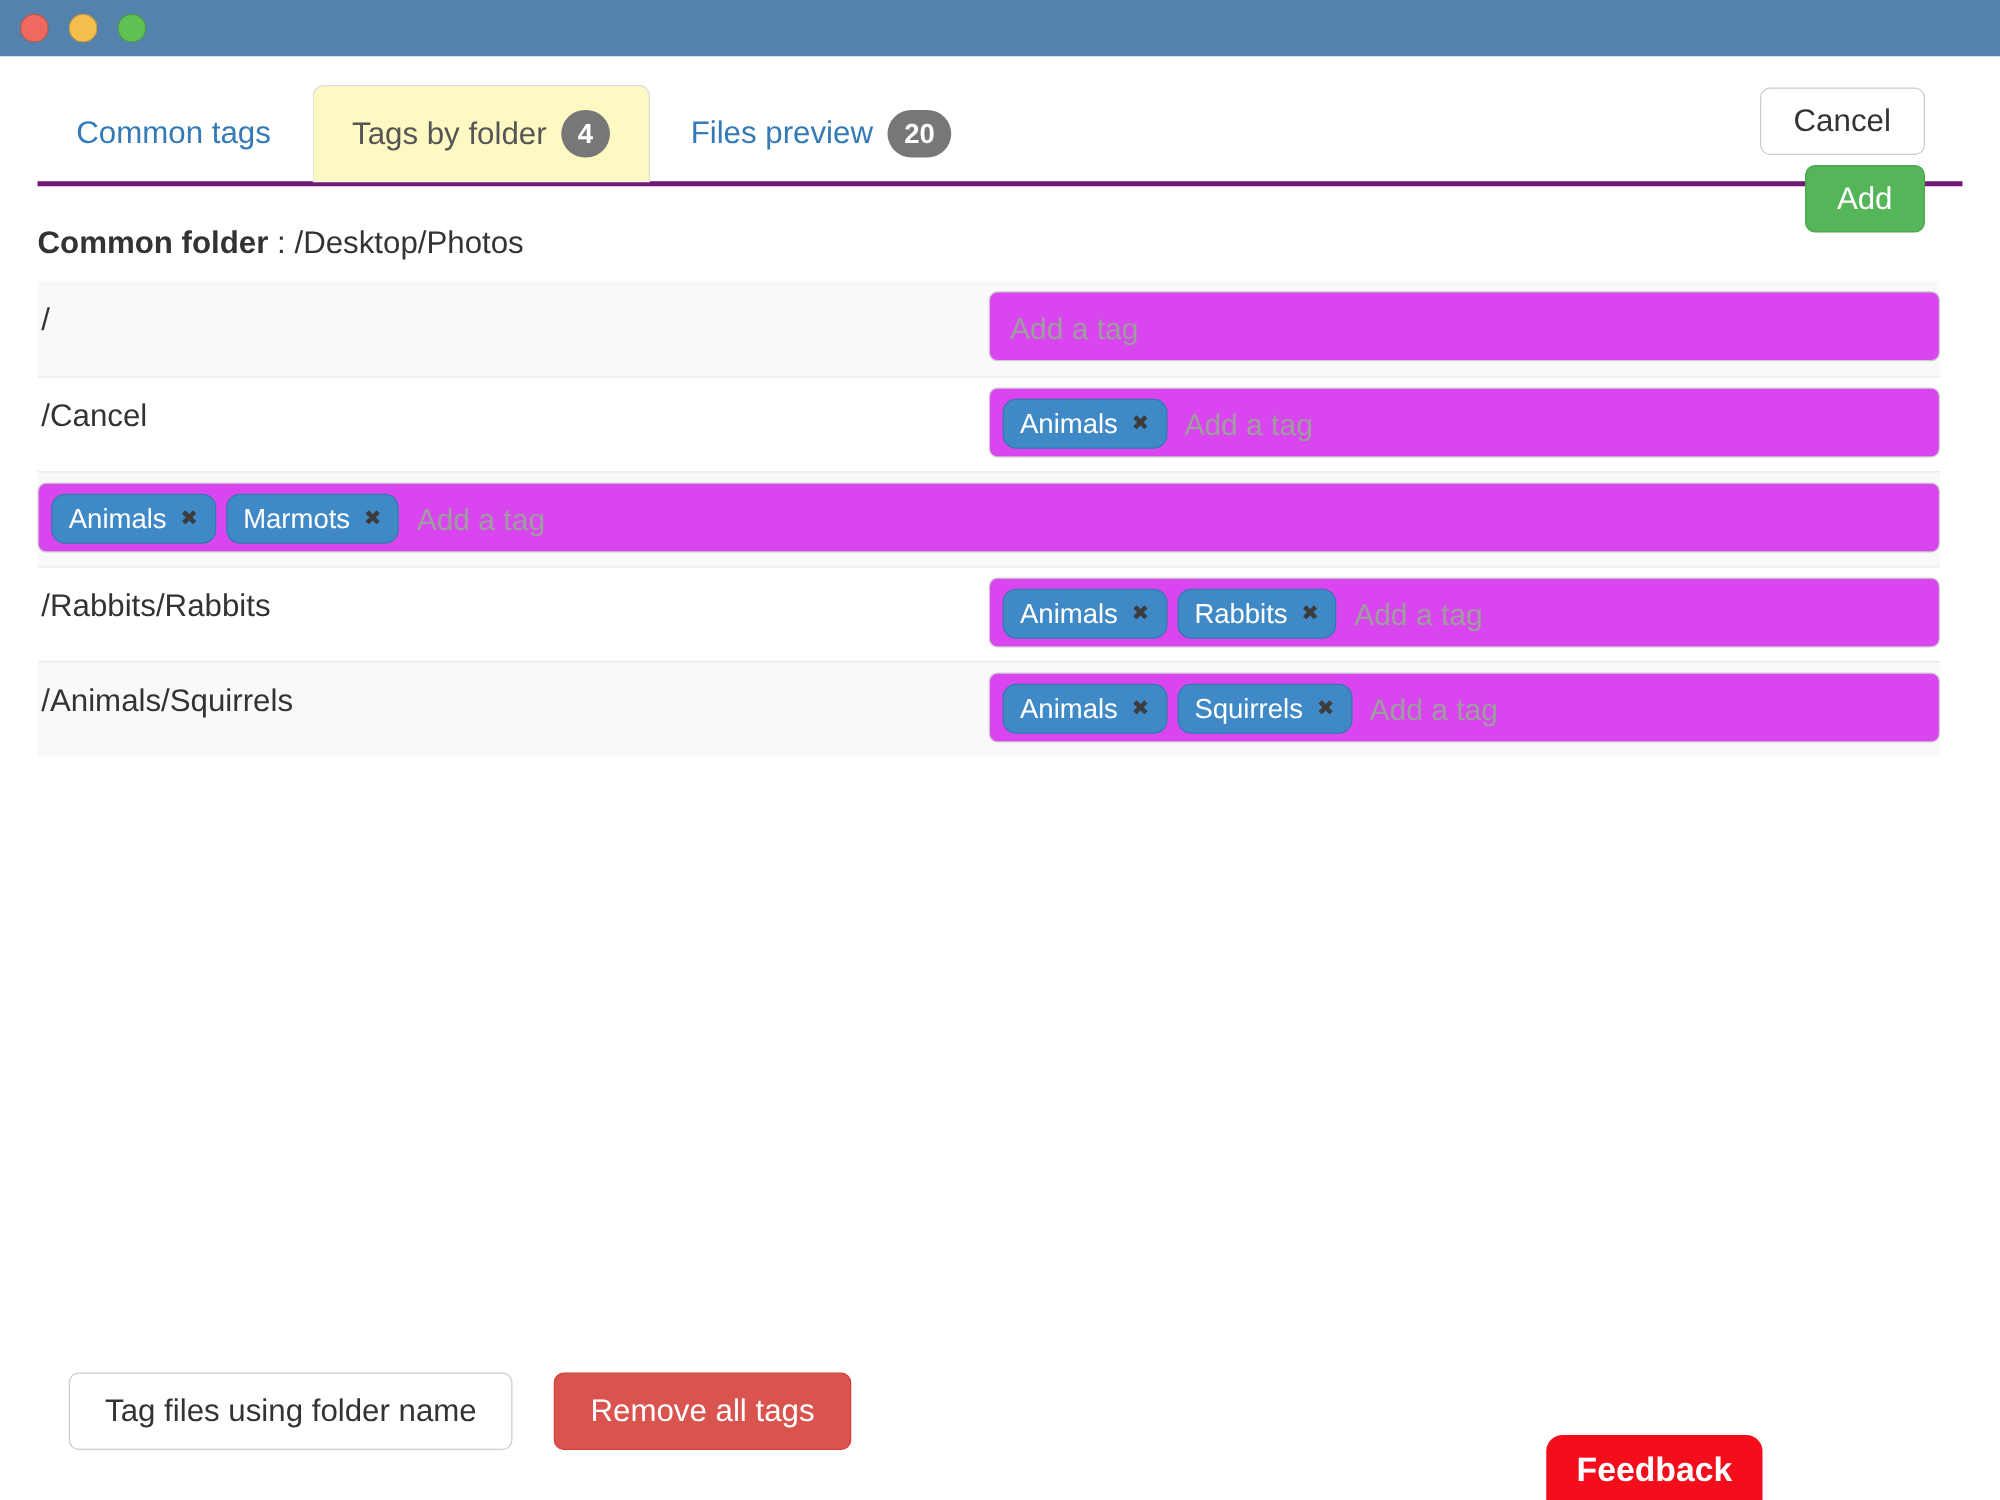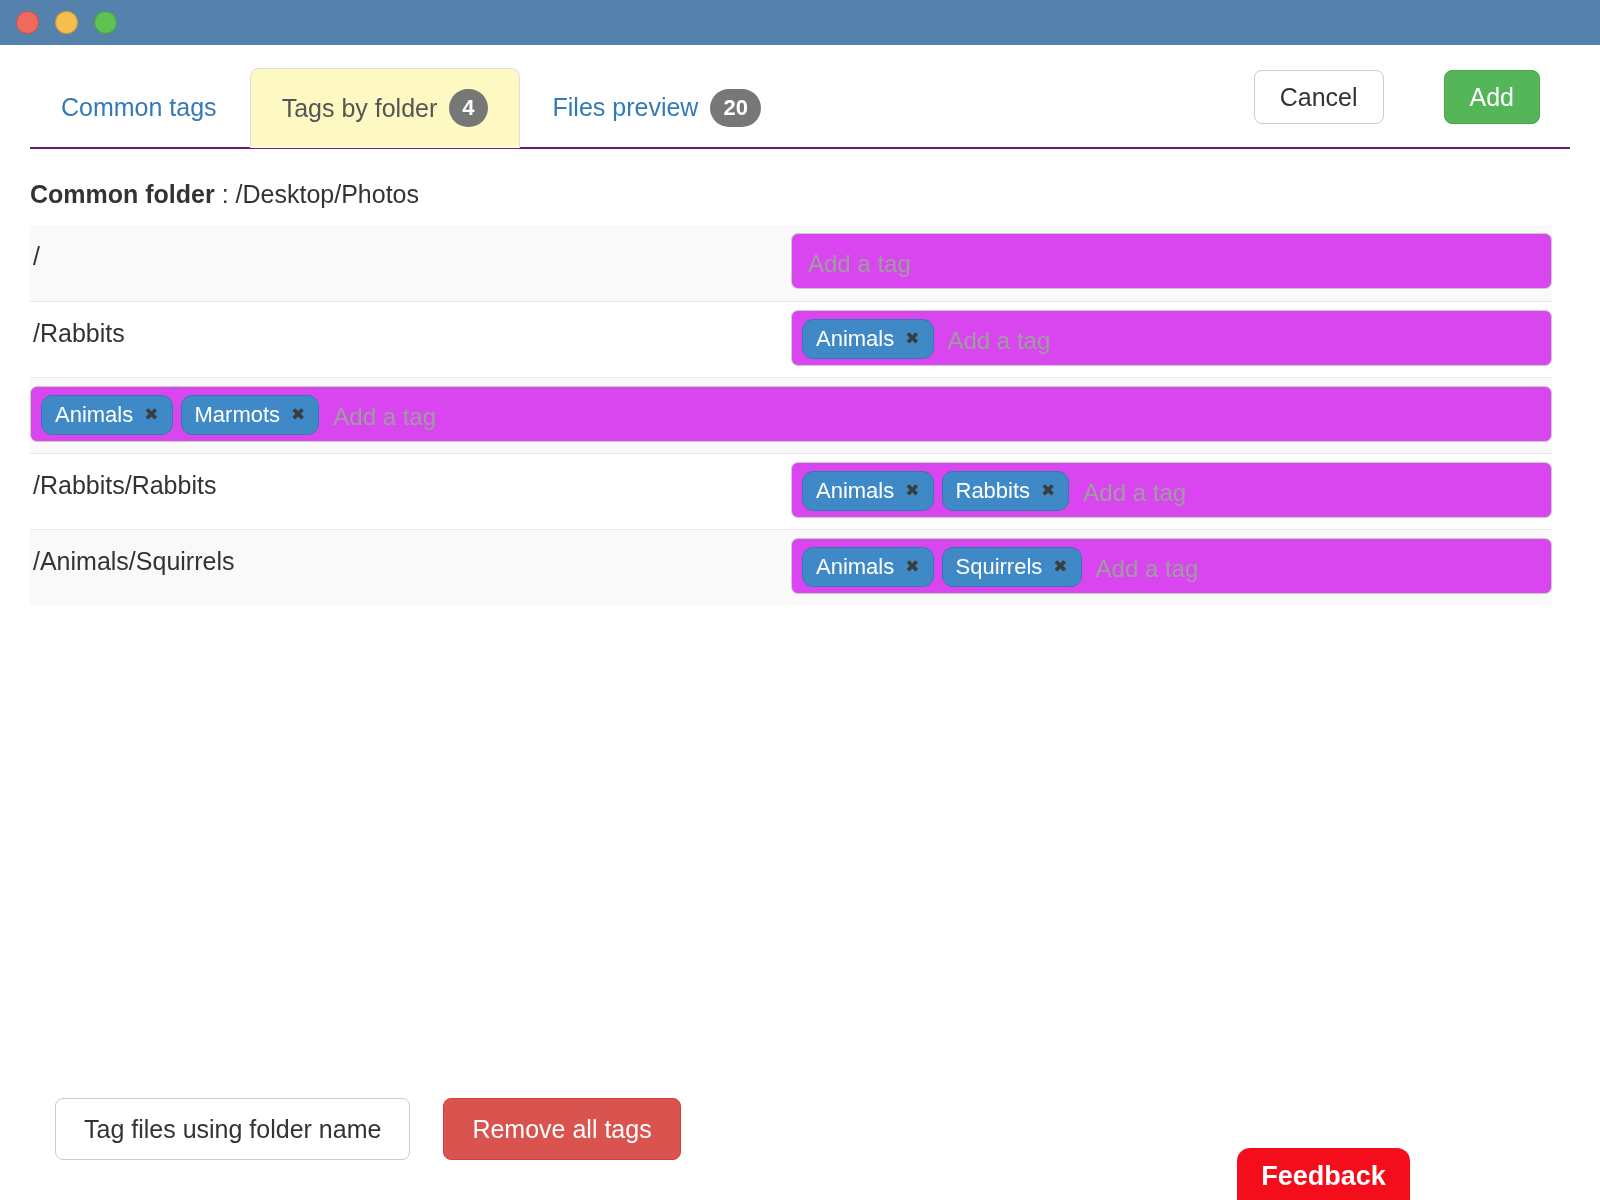--- a/index.html
+++ b/index.html
@@ -7,28 +7,28 @@
               font-family:"Liberation Sans","DejaVu Sans",sans-serif; }
   body { position:relative; }
 
   
   .titlebar { height:45px; background:#5482AD; display:flex; align-items:center; padding-left:16px; }
   .traffic { display:flex; gap:16px; }
   .light { width:23px; height:23px; border-radius:50%; border:1px solid rgba(0,0,0,0.18); }
 
   
   .tabbar { position:relative; margin:23px 30px 0 30px; height:81px;
-            display:flex; align-items:stretch; border-bottom:2px solid #701a75; }
+            display:flex; align-items:stretch; border-bottom:4px solid #701a75; }
   .tab { display:flex; align-items:center; gap:12px; padding:0 31px; font-size:25px;
          color:#337AB7; cursor:pointer; border-radius:9px 9px 0 0; margin-right:2px; }
   .tab.active { background:#fef9c3; border:1px solid #ddd; border-bottom:1px solid #fff;
                 margin-bottom:-1px; color:#555; cursor:default; }
   .badge { background:#777; color:#fff; font-size:22px; font-weight:bold;
            padding:5px 13px; border-radius:21px; line-height:28px; display:inline-block; }
-  .actions { position:absolute; right:30px; top:2px; display:flex; gap:24px; }
+  .actions { position:absolute; right:30px; top:2px; display:flex; gap:8px;flex-direction:column; }
   .btn { font-size:25px; line-height:28px; border-radius:8px; padding:12px 25px;
          cursor:pointer; border:1px solid transparent; }
   .btn-cancel { background:#fff; border-color:#ccc; color:#333; }
   .btn-add { background:#55B559; border-color:#4CA64C; color:#fff;margin-left:36px; }
 
   
   .common-folder { margin:31px 30px 0 30px; font-size:25px; color:#333; }
   .common-folder .bold { font-weight:bold; }
 
   
@@ -97,21 +97,21 @@
   <div class="frow">
     <div class="fcell-path">/</div>
     <div class="fcell-tags">
       <div class="tags-input">
         <input type="text" placeholder="Add a tag" style="">
       </div>
     </div>
   </div>
 
   <div class="frow">
-    <div class="fcell-path">/Rabbits</div>
+    <div class="fcell-path">/Cancel</div>
     <div class="fcell-tags">
       <div class="tags-input">
 
   <span class="tagchip">
     <span>Animals</span>
     <span class="x">✖</span>
   </span>
 <input type="text" placeholder="Add a tag" style="">
       </div>
     </div>

